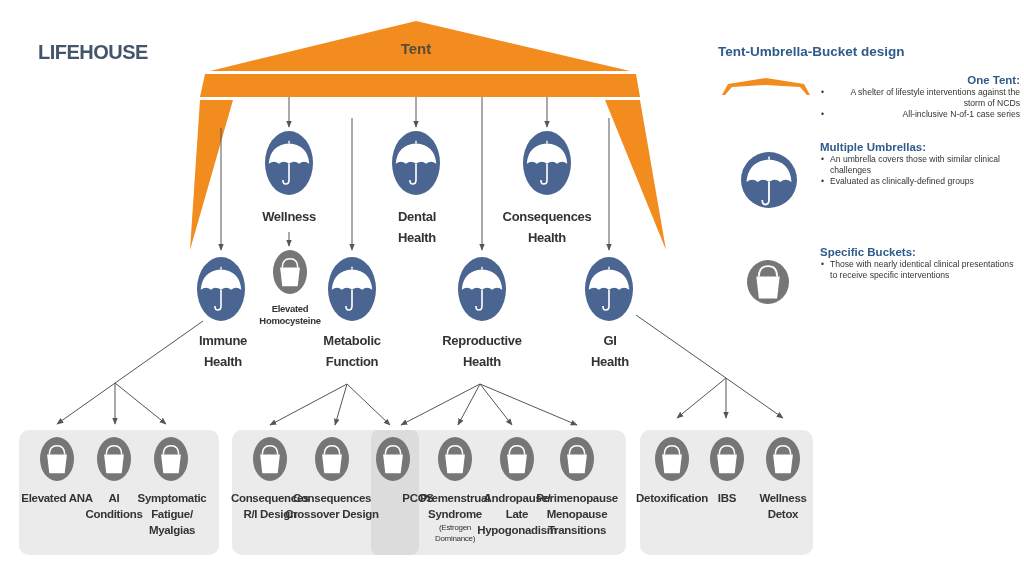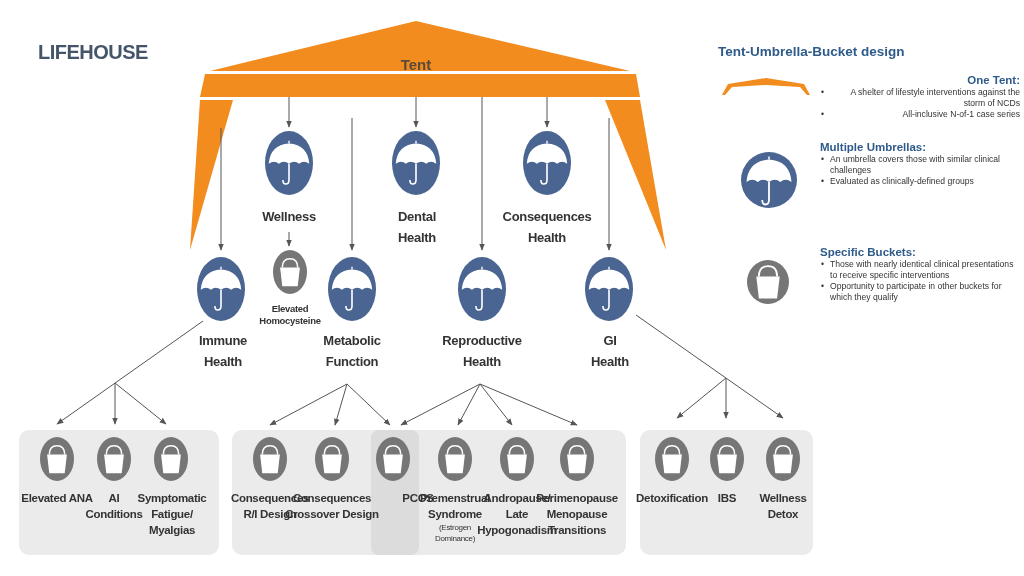--- a/index.html
+++ b/index.html
@@ -8,21 +8,21 @@
   svg.canvas { position: absolute; left: 0; top: 0; }
   .lbl { position: absolute; text-align: center; color: #333333;
          font-family: Liberation Sans, sans-serif; font-weight: bold;
          font-size: 11.5px; line-height: 16px; transform: translateX(-50%);
          white-space: nowrap; letter-spacing: -0.3px; }
   .lbl.big { font-size: 13px; line-height: 21px; }
   .lbl.small { font-size: 9.5px; line-height: 12px; }
   .lbl .sub { font-size: 8px; line-height: 11px; display: block; font-weight: normal; }
   .title { position: absolute; left: 38px; top: 41px; font-weight: bold; font-size: 20px;
            color: #44546a; letter-spacing: -0.5px; }
-  .tent-label { position: absolute; left: 416px; top: 56px; font-weight: bold;
+  .tent-label { position: absolute; left: 416px; top: 40px; font-weight: bold;
                 font-size: 15px; color: #5a4a3a; transform: translateX(-50%); }
   .legend-title { position: absolute; left: 718px; top: 44px; font-weight: bold;
                   font-size: 13.5px; color: #2e5b8a; }
   .legend-block { position: absolute; left: 820px; width: 200px; }
   .legend-block h4 { margin: 0 0 1px 0; font-size: 11.5px; color: #2e5b8a; font-weight: bold; }
   .legend-block ul { margin: 0; padding: 0 0 0 10px; list-style: none; }
   .legend-block li { position: relative; font-size: 8.6px; line-height: 11px; color: #333; }
   .legend-block li::before { content: "•"; position: absolute; left: -9px; }
 </style>
 </head>
@@ -227,15 +227,14 @@
   <ul>
     <li>An umbrella covers those with similar clinical challenges</li>
     <li>Evaluated as clinically-defined groups</li>
   </ul>
 </div>
 
 <div class="legend-block" style="top:246px;">
   <h4>Specific Buckets:</h4>
   <ul>
     <li>Those with nearly identical clinical presentations to receive specific interventions</li>
-    <li>Opportunity to participate in other buckets for which they qualify</li>
   </ul>
 </div>
 
 </body></html>

